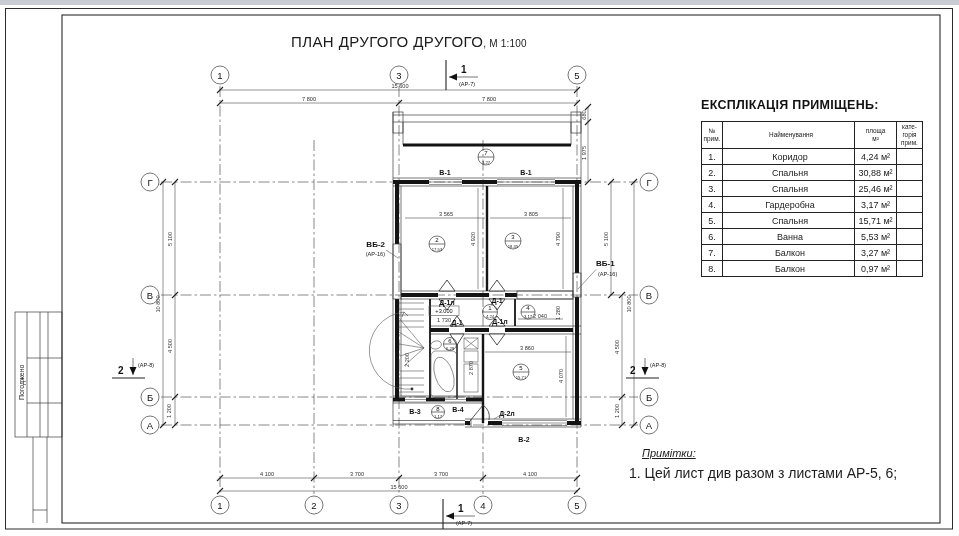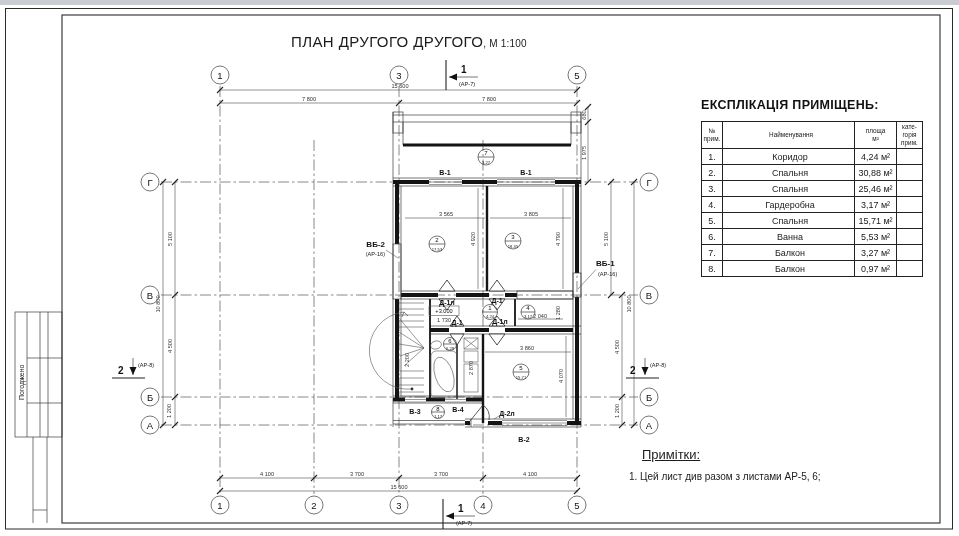--- a/index.html
+++ b/index.html
@@ -34,22 +34,22 @@
   .expl-title{font-size:12.5px;font-weight:bold;color:#111;letter-spacing:.3px;margin-bottom:9px;white-space:nowrap;}
   table.expl-t{border-collapse:collapse;width:214px;table-layout:fixed;border:1.4px solid #222;}
   table.expl-t td,table.expl-t th{border:0.9px solid #222;color:#1a1a1a;overflow:hidden;}
   table.expl-t th{font-size:6.4px;font-weight:normal;text-align:center;vertical-align:middle;white-space:pre-line;line-height:1.2;height:26px;padding:0;}
   table.expl-t td{font-size:9px;height:15px;padding:0 2px;vertical-align:middle;}
   .c-num{width:20px;text-align:center;font-size:8.5px;}
   .c-name{width:126px;text-align:center;padding-left:5px !important;}
   .c-area{width:41px;text-align:center;}
   .c-cat{width:25px;}
   .notes{position:absolute;left:629px;top:447px;width:310px;color:#1d1d1d;}
-  .notes-title{font-size:13px;text-decoration:underline;margin-left:13px;margin-bottom:9px;}
-  .note-item{font-size:10px;line-height:11.5px;white-space:nowrap;}
+  .notes-title{font-size:11px;text-decoration:underline;margin-left:13px;margin-bottom:9px;font-style:italic;}
+  .note-item{font-size:14px;line-height:11.5px;white-space:nowrap;}
 </style>
 </head>
 <body>
 
 <div class="page">
 <div class="sheet"></div>
 
 <svg class="drawing" viewBox="0 0 959 536">
   <defs>
     <pattern id="h45" width="4" height="4" patternUnits="userSpaceOnUse" patternTransform="rotate(45)">

